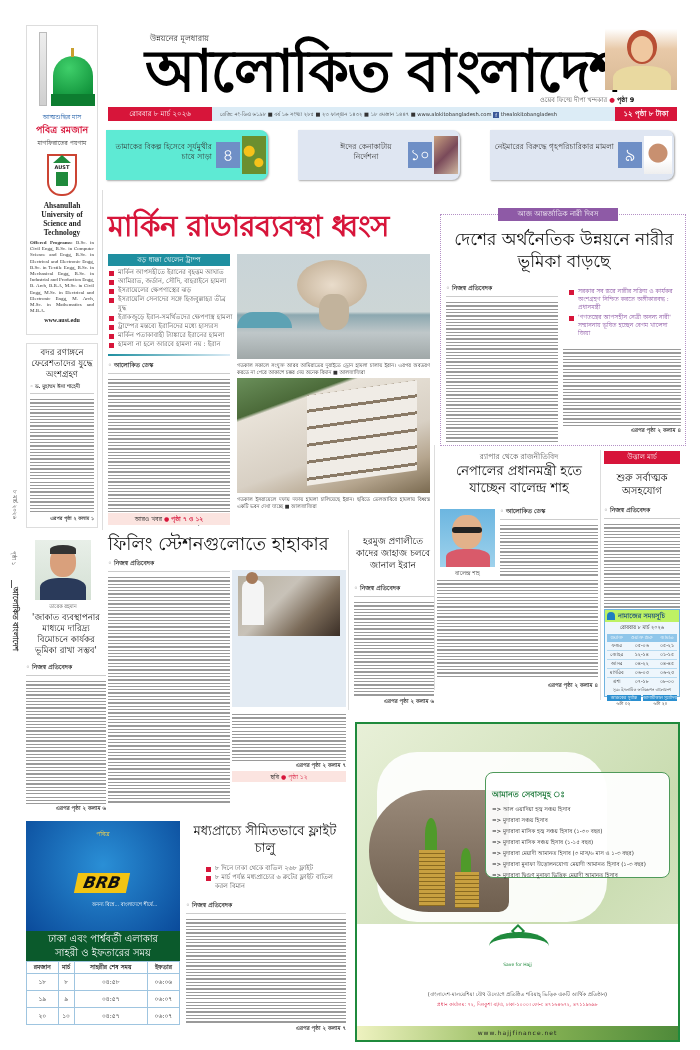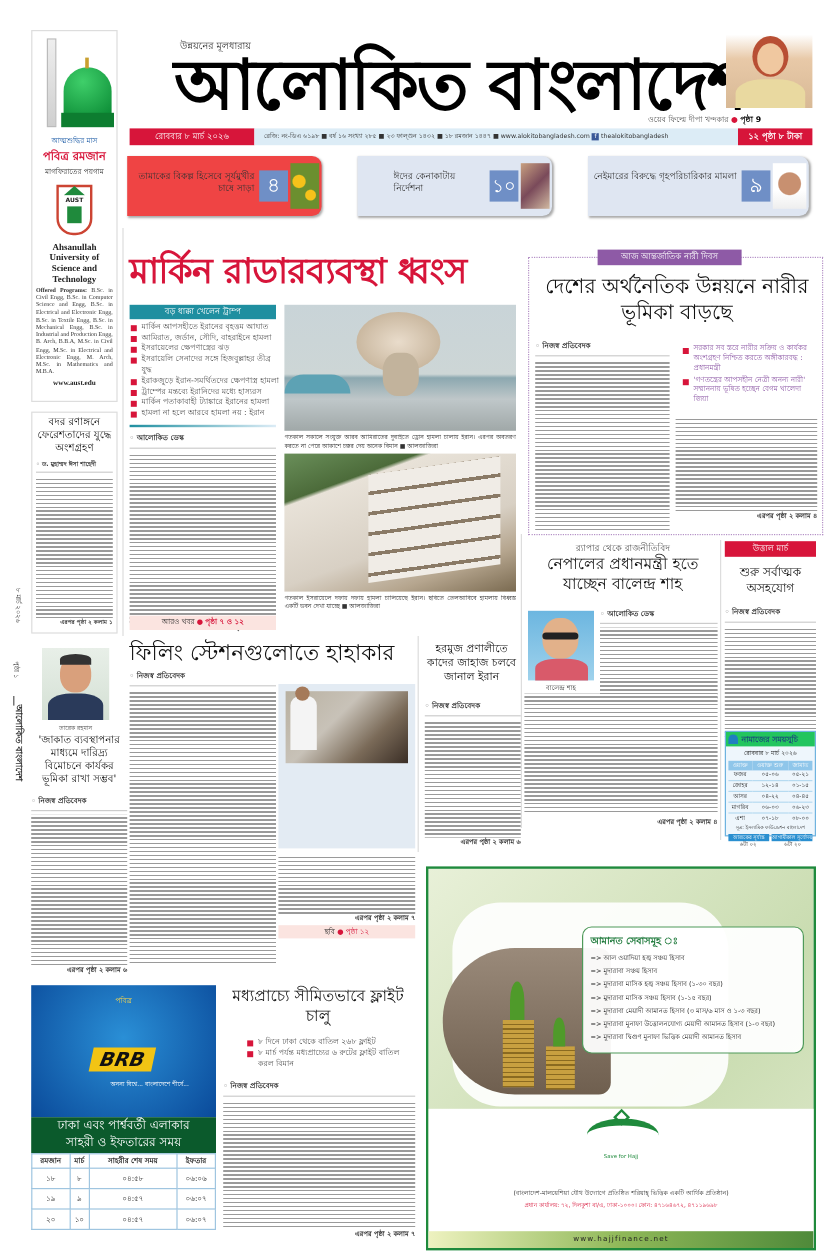--- a/index.html
+++ b/index.html
@@ -55,27 +55,27 @@
 </div>
 
 <div class="abs" style="left:108px;top:107px;width:104px;height:14px;background:#d7153a;color:#fff;font-size:7px;line-height:14px;text-align:center">রোববার ৮ মার্চ ২০২৬</div>
 <div class="abs" style="left:212px;top:107px;width:430px;height:14px;background:#dcecf6;font-size:5.2px;line-height:14px;padding-left:8px;white-space:nowrap;overflow:hidden;color:#333">
   <span>রেজি: নং-ডিএ ৬১৯৮ ■ বর্ষ ১৬ সংখ্যা ২৮৫ ■ ২৩ ফাল্গুন ১৪৩২ ■ ১৮ রমজান ১৪৪৭ ■ www.alokitobangladesh.com</span>
   <span style="display:inline-block;width:6px;height:6px;background:#3b5998;color:#fff;font-size:5px;line-height:6px;text-align:center;vertical-align:middle">f</span>
   <span>thealokitobangladesh</span>
 </div>
 <div class="abs" style="left:615px;top:107px;width:62px;height:14px;background:#d7153a;color:#fff;font-size:7px;font-weight:bold;line-height:14px;text-align:center">১২ পৃষ্ঠা ৮ টাকা</div>
 
-<div class="abs" style="left:106px;top:130px;width:162px;height:50px;background:#ef4444;border-radius:0 8px 8px 0;box-shadow:1px 1px 2px #aaa">
+<div class="abs" style="left:106px;top:130px;width:162px;height:50px;background:#5eead4;border-radius:0 8px 8px 0;box-shadow:1px 1px 2px #aaa">
   <div style="position:absolute;left:6px;top:12px;width:100px;font-size:7.5px;line-height:10px;text-align:right;color:#333">তামাকের বিকল্প হিসেবে সূর্যমুখীর চাষে সাড়া</div>
   <div style="position:absolute;left:110px;top:12px;width:24px;height:26px;background:#6f8fc6;color:#fff;font-size:17px;line-height:26px;text-align:center">৪</div>
   <div style="position:absolute;left:136px;top:6px;width:24px;height:38px;background:radial-gradient(circle at 30% 40%,#f6c21a 0 5px,transparent 6px),radial-gradient(circle at 70% 70%,#f6c21a 0 4px,transparent 5px),#6b8f2f"></div>
 </div>
 <div class="abs" style="left:298px;top:130px;width:162px;height:50px;background:#dfe6f2;border-radius:0 8px 8px 0;box-shadow:1px 1px 2px #aaa">
-  <div style="position:absolute;left:30px;top:12px;width:76px;font-size:7.5px;line-height:10px;text-align:left;color:#333">ঈদের কেনাকাটায় নির্দেশনা</div>
+  <div style="position:absolute;left:30px;top:12px;width:76px;font-size:7.5px;line-height:10px;text-align:center;color:#333">ঈদের কেনাকাটায় নির্দেশনা</div>
   <div style="position:absolute;left:110px;top:12px;width:24px;height:26px;background:#6f8fc6;color:#fff;font-size:15px;line-height:26px;text-align:center">১০</div>
   <div style="position:absolute;left:136px;top:6px;width:24px;height:38px;background:linear-gradient(135deg,#c8a080,#7a4a5a,#d0b8a0)"></div>
 </div>
 <div class="abs" style="left:490px;top:130px;width:184px;height:50px;background:#dfe6f2;border-radius:0 8px 8px 0;box-shadow:1px 1px 2px #aaa">
   <div style="position:absolute;left:4px;top:12px;width:120px;font-size:7.5px;line-height:10px;text-align:right;color:#333">নেইমারের বিরুদ্ধে গৃহপরিচারিকার মামলা</div>
   <div style="position:absolute;left:128px;top:12px;width:24px;height:26px;background:#6f8fc6;color:#fff;font-size:17px;line-height:26px;text-align:center">৯</div>
   <div style="position:absolute;left:154px;top:6px;width:28px;height:38px;background:radial-gradient(circle at 50% 45%,#c89070 0 9px,transparent 10px),linear-gradient(#fff 60%,#eee)"></div>
 </div>
 
 <div class="abs" style="left:108px;top:203px;width:330px;font-size:29px;font-weight:bold;color:#d7153a;white-space:nowrap;letter-spacing:-0.5px">মার্কিন রাডারব্যবস্থা ধ্বংস</div>
@@ -144,21 +144,21 @@
 
 <div class="abs" style="left:604px;top:451px;width:76px;height:13px;background:#d7153a;color:#fff;font-size:7px;line-height:13px;text-align:center">উত্তাল মার্চ</div>
 <div class="abs" style="left:604px;top:471px;width:76px;font-size:10px;line-height:13px;text-align:center;color:#111">শুরু সর্বাত্মক অসহযোগ</div>
 <div class="abs" style="left:604px;top:505px;width:76px">
   <div class="byline">নিজস্ব প্রতিবেদক</div>
   <div class="txt lines" style="height:93px">মুক্তির বন্দরে পৌঁছাতে কী করতে হবে, তখনও জেনে নিয়েছিল বাঙালি। আর কীভাবে তা করতে হবে, সেই নির্দেশনা পাওয়া গেছে ৭ মার্চ রেসকোর্স ময়দানের ভাষণ থেকেই।</div>
   <div class="cont">এরপর পৃষ্ঠা ২ কলাম ৭</div>
 </div>
 
 <div class="abs" style="left:604px;top:609px;width:76px;height:88px;border:1px solid #6fb3df;background:#eef6fc">
-  <div style="display:flex;align-items:center;background:#22c55e;height:12px;padding-left:2px">
+  <div style="display:flex;align-items:center;background:#bef264;height:12px;padding-left:2px">
     <span style="display:inline-block;width:8px;height:8px;background:#1f7fc0;border-radius:50% 50% 0 0;margin-right:3px"></span>
     <span style="font-size:6.5px;font-weight:bold;color:#1a4d7a">নামাজের সময়সূচি</span>
   </div>
   <div style="font-size:5px;text-align:center;margin:2px 0">রোববার ৮ মার্চ ২০২৬</div>
   <table style="width:70px;margin:0 auto;font-size:4.8px;text-align:center">
     <tbody>
         <tr style="background:#8fc6ea;color:#fff">
           <td>ওয়াক্ত</td>
           <td>ওয়াক্ত শুরু</td>
           <td>জামাত</td>
@@ -304,21 +304,21 @@
 </div>
 
 <div class="abs" style="left:355px;top:722px;width:325px;height:320px;border:2px solid #1f8a3c;background:linear-gradient(135deg,#e8f0d8,#c9dcb0 60%,#dfe9cc);overflow:hidden">
   <div style="position:absolute;left:20px;top:28px;width:230px;height:170px;background:#fff;border-radius:40px;opacity:0.9"></div>
   <div style="position:absolute;left:12px;top:66px;width:140px;height:122px;border-radius:60px 10px 10px 60px;background:linear-gradient(#9a8a7a,#6f5f4f)">
     <div style="position:absolute;left:50px;top:60px;width:26px;height:56px;background:repeating-linear-gradient(#c8a040 0,#c8a040 3px,#8a6a20 3px,#8a6a20 4px)"></div>
     <div style="position:absolute;left:86px;top:82px;width:24px;height:36px;background:repeating-linear-gradient(#c8a040 0,#c8a040 3px,#8a6a20 3px,#8a6a20 4px)"></div>
     <div style="position:absolute;left:56px;top:28px;width:12px;height:32px;background:#4f9a2a;border-radius:50% 50% 0 0"></div>
     <div style="position:absolute;left:92px;top:58px;width:10px;height:24px;background:#4f9a2a;border-radius:50% 50% 0 0"></div>
   </div>
-  <div style="position:absolute;left:128px;top:48px;width:185px;height:106px;background:rgba(255,255,255,0.94);border:1px solid #4f9a5a;border-radius:8px;padding:5px 6px">
+  <div style="position:absolute;left:128px;top:48px;width:185px;height:106px;background:rgba(255,255,255,0.94);border:1px solid #4f9a5a;border-radius:8px;padding:15px 6px">
     <div style="font-size:8px;font-weight:bold;color:#1f7a3c;margin-bottom:3px">আমানত সেবাসমূহ ঃ</div>
     <div style="font-size:5.5px;line-height:11px;color:#222">
       <div><span>=&gt;</span> <span>আল ওয়াদিয়া হজ্ব সঞ্চয় হিসাব</span></div>
       <div><span>=&gt;</span> <span>মুদারাবা সঞ্চয় হিসাব</span></div>
       <div><span>=&gt;</span> <span>মুদারাবা মাসিক হজ্ব সঞ্চয় হিসাব (১-৩০ বছর)</span></div>
       <div><span>=&gt;</span> <span>মুদারাবা মাসিক সঞ্চয় হিসাব (১-১৫ বছর)</span></div>
       <div><span>=&gt;</span> <span>মুদারাবা মেয়াদী আমানত হিসাব (৩ মাস/৬ মাস ও ১-৩ বছর)</span></div>
       <div><span>=&gt;</span> <span>মুদারাবা মুনাফা উত্তোলনযোগ্য মেয়াদী আমানত হিসাব (১-৩ বছর)</span></div>
       <div><span>=&gt;</span> <span>মুদারাবা দ্বিগুণ মুনাফা ভিত্তিক মেয়াদী আমানত হিসাব</span></div>
     </div>

